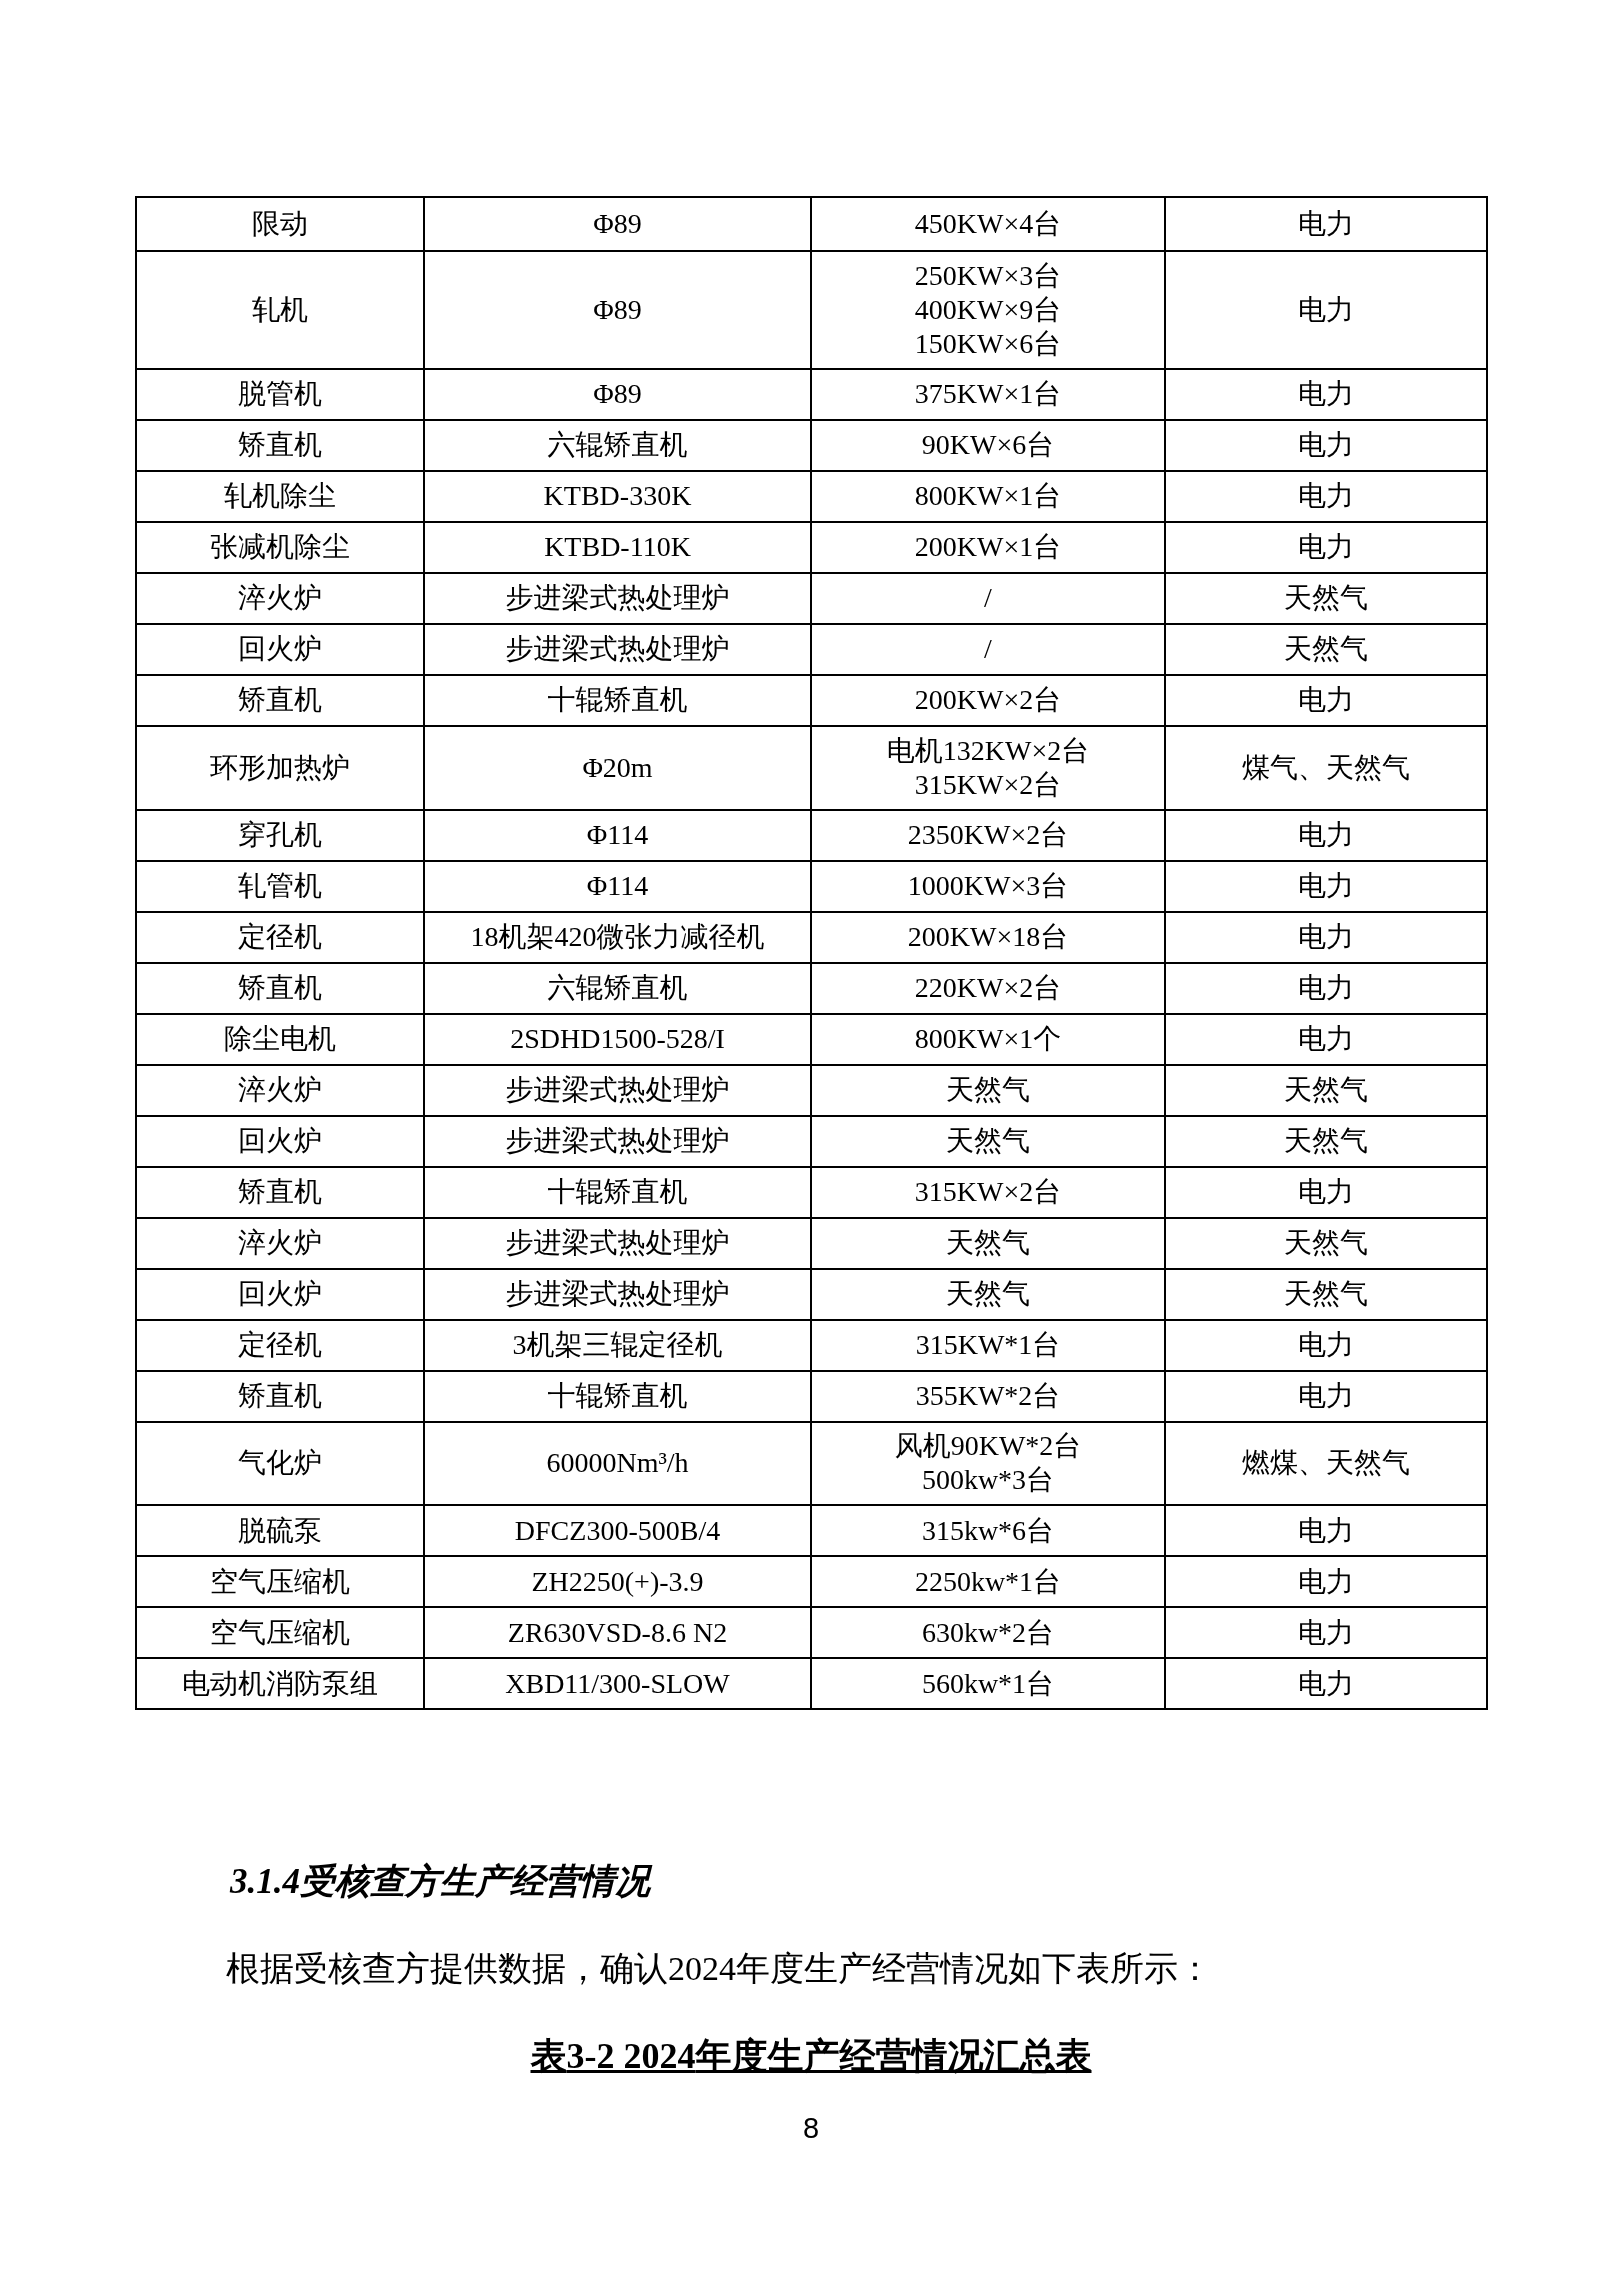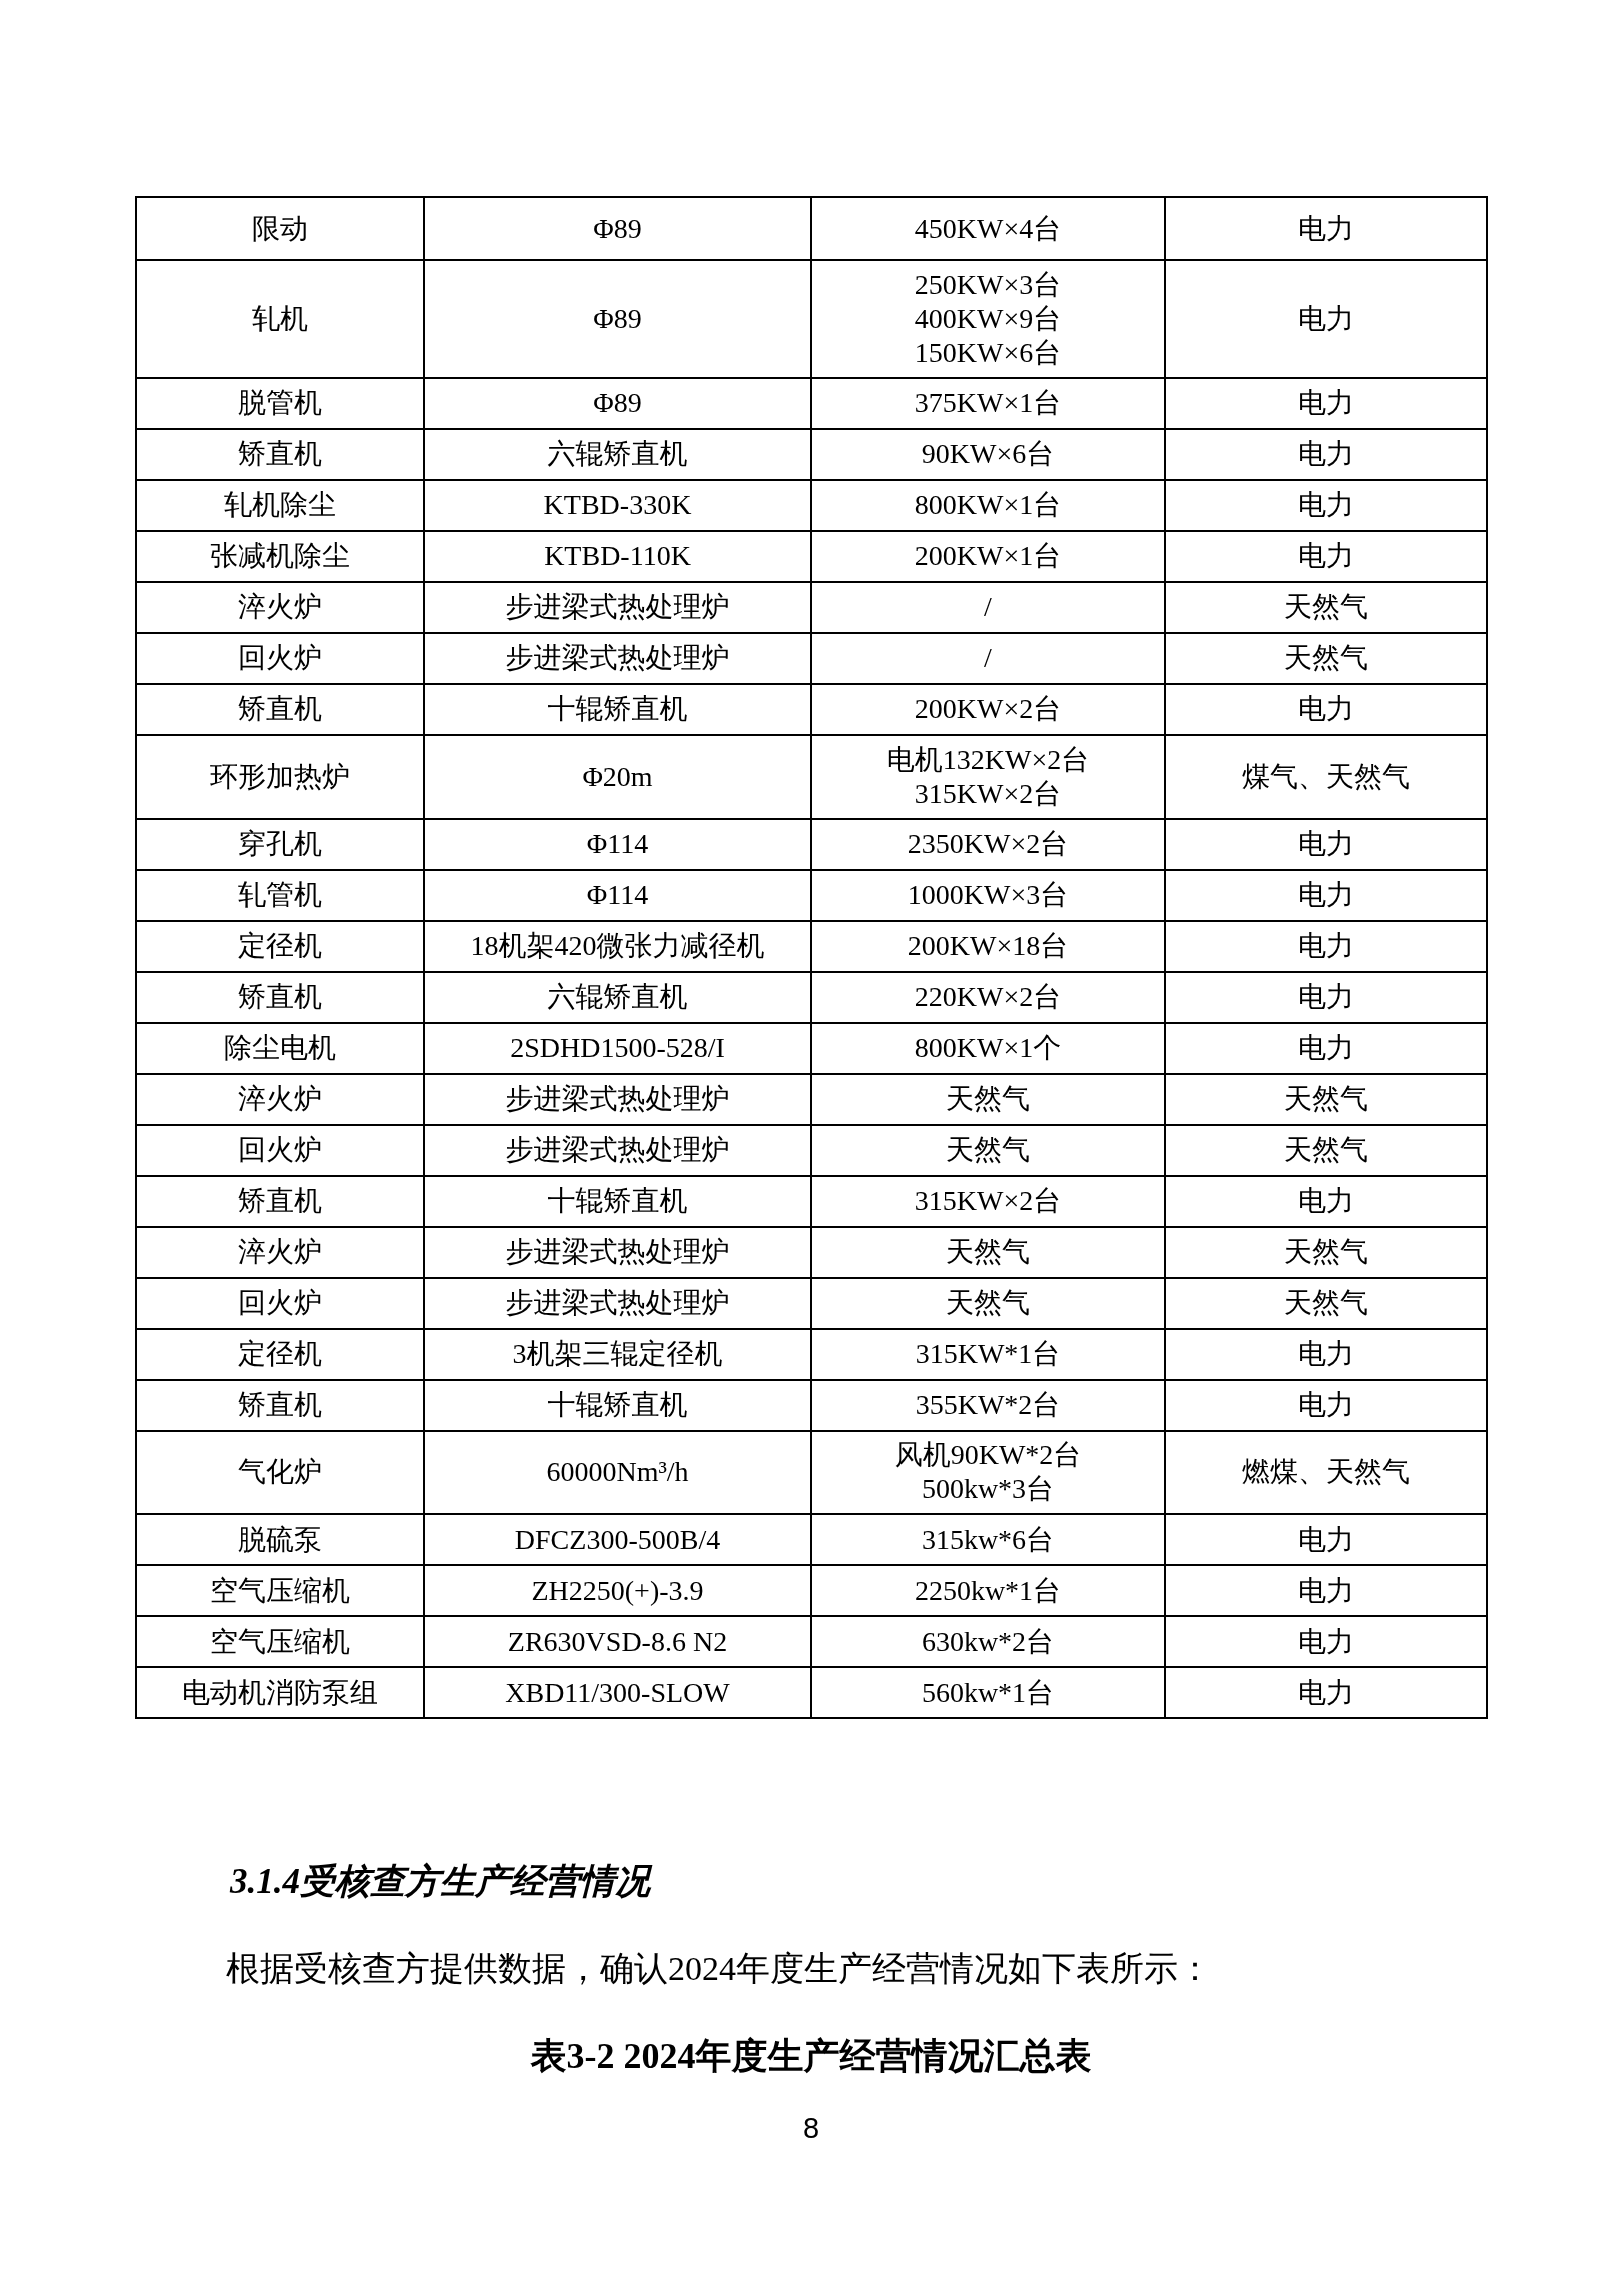--- a/index.html
+++ b/index.html
@@ -17,33 +17,33 @@
   table.eq-table col.c2{width:387px;}
   table.eq-table col.c3{width:354px;}
   table.eq-table col.c4{width:322px;}
   table.eq-table td{
     border:2px solid #000000;
     text-align:center;vertical-align:middle;
     font-size:28px;line-height:34px;
     padding:6.9px 5.9px;height:51px;box-sizing:border-box;
     word-break:break-all;
   }
-  table.eq-table tr.first-row td{height:63px;}
+  table.eq-table tr.first-row td{height:54px;}
 
   .heading{
     position:absolute;left:230px;top:1856px;
     font-size:35px;line-height:51px;font-weight:700;white-space:nowrap;font-style:italic;
   }
   .para{
     position:absolute;left:120px;top:1943px;width:1352px;
     font-size:34px;line-height:51px;text-indent:106px;font-family:Liberation Serif, serif;
   }
   .caption{
     position:absolute;left:135px;top:2031px;width:1352px;
-    text-align:center;font-size:36px;line-height:51px;font-weight:700;
+    text-align:center;font-size:36px;line-height:51px;font-weight:700;text-decoration:underline;
   }
   .pagenum{
     position:absolute;left:135px;top:2112px;width:1352px;
     text-align:center;font-size:29px;line-height:33px;
     font-family:"Liberation Sans","DejaVu Sans",sans-serif;
   }
 </style>
 </head>
 <body>
 

